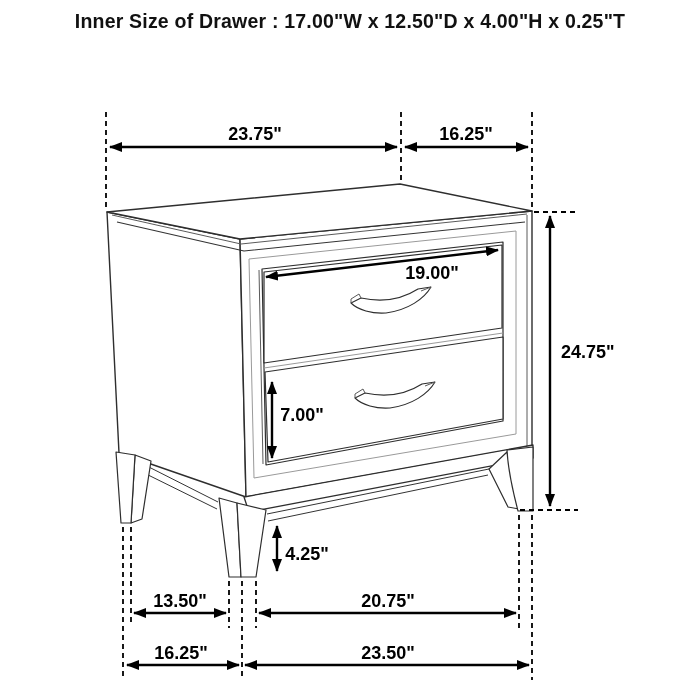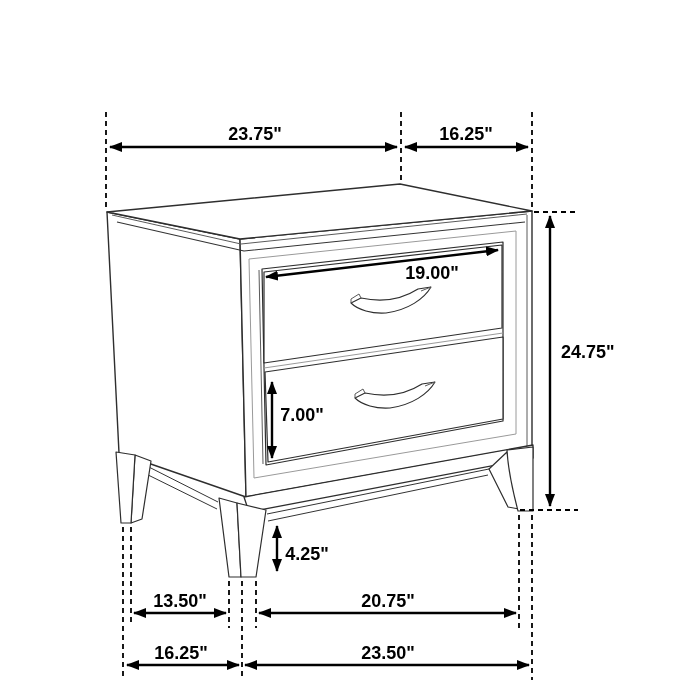--- a/index.html
+++ b/index.html
@@ -12,20 +12,21 @@
   .furn{fill:#ffffff;stroke:#2e2e2e;stroke-width:1.4;stroke-linejoin:round;}
   .furn-thin{fill:none;stroke:#5a5a5a;stroke-width:1;stroke-linejoin:round;}
   .furn-faint{fill:none;stroke:#9a9a9a;stroke-width:1;stroke-linejoin:round;}
   .dim{stroke:#000;stroke-width:2.4;fill:none;}
   .ext{stroke:#000;stroke-width:1.8;fill:none;stroke-dasharray:5 4;}
 </style>
 </head>
 <body>
 
 <div class="page">
+  <div class="title">Inner Size of Drawer : 17.00"W x 12.50"D x 4.00"H x 0.25"T</div>
 
   <svg width="700" height="700" viewBox="0 0 700 700">
     <defs>
       <marker id="ah" viewBox="0 0 13 10" refX="12" refY="5" markerWidth="13" markerHeight="10" markerUnits="userSpaceOnUse" orient="auto-start-reverse">
         <path d="M0,0 L13,5 L0,10 Z" fill="#000"></path>
       </marker>
     </defs>
 
     <g>
 

